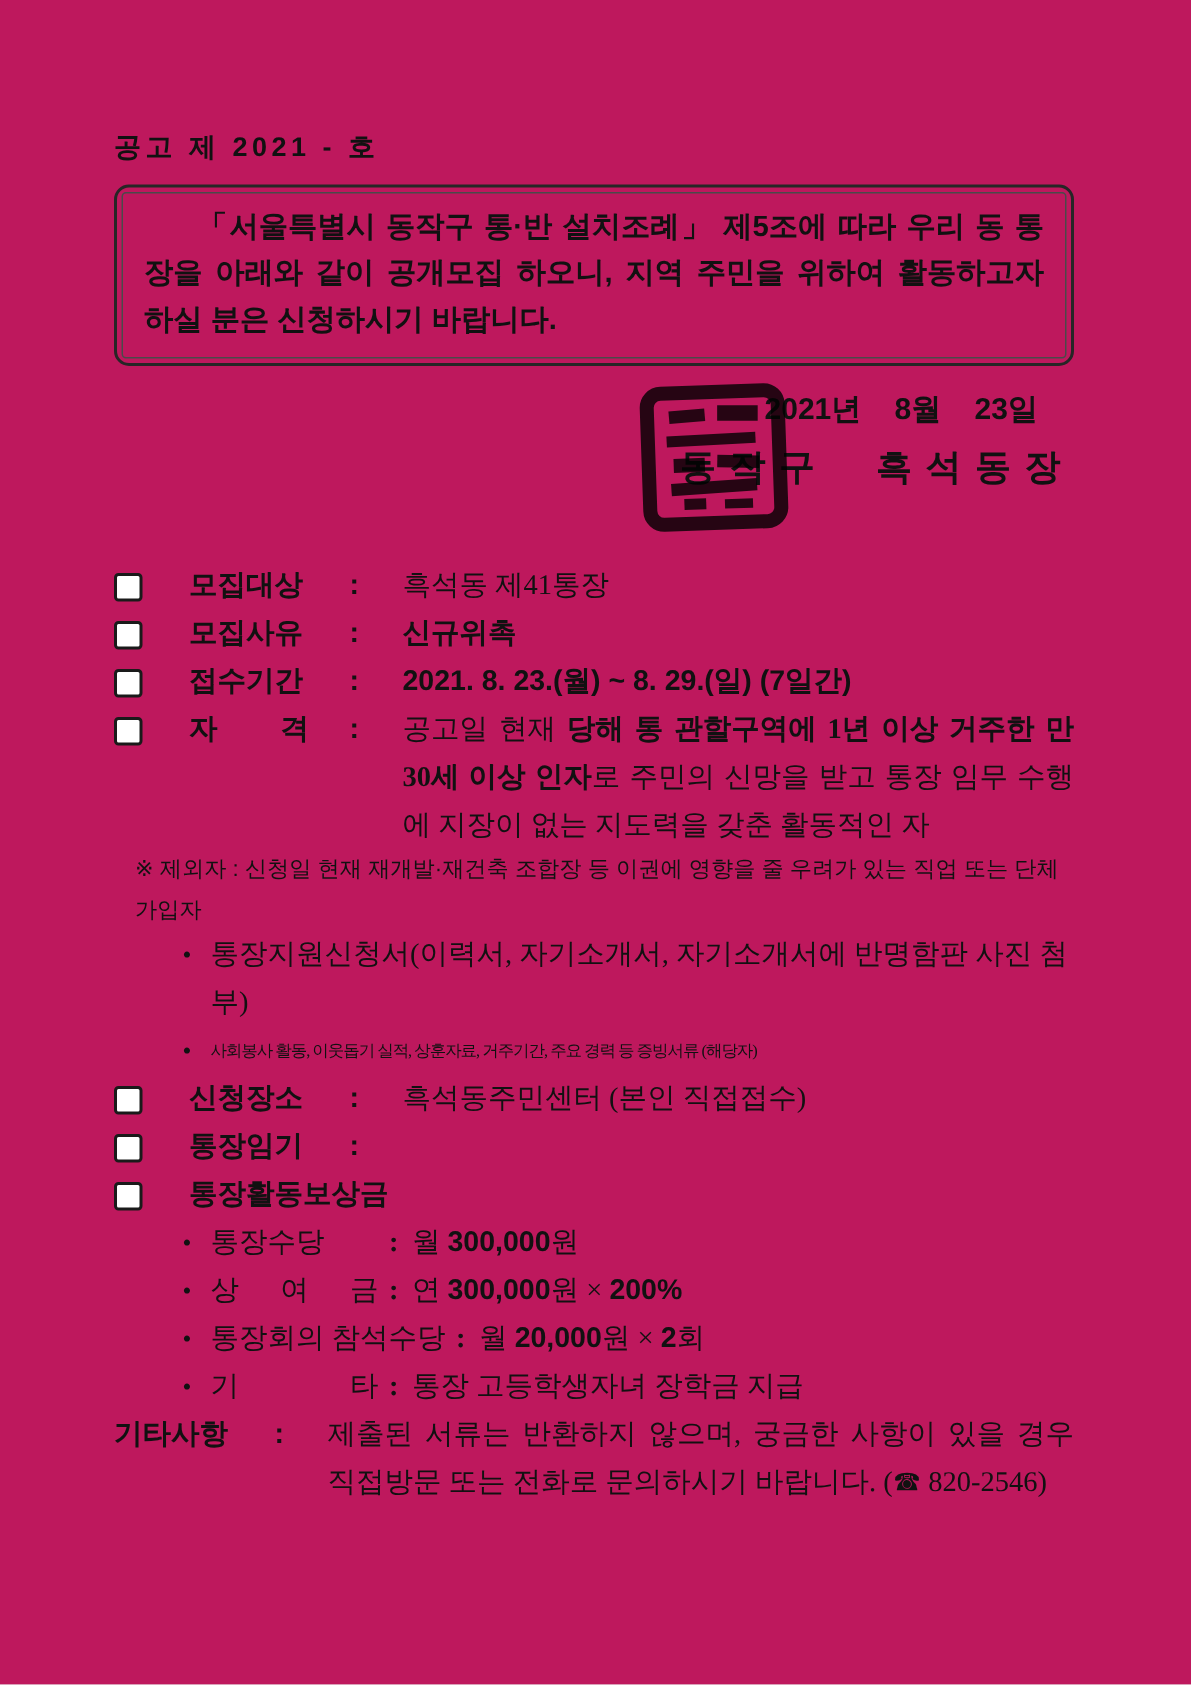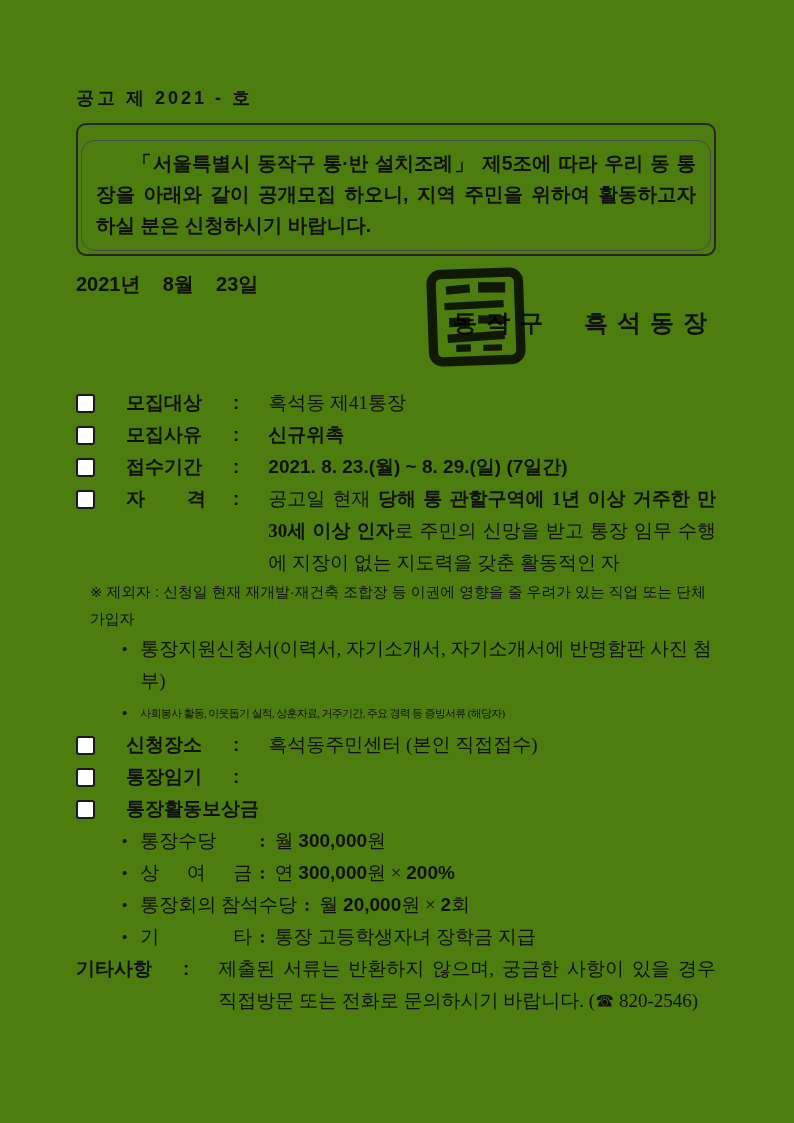--- a/index.html
+++ b/index.html
@@ -1,37 +1,37 @@
 <!DOCTYPE html>
 <html lang="ko"><head>
 <meta charset="utf-8">
 <style>
   html,body{margin:0;padding:0;background:#e8e8e8;}
   .page{
-    position:relative;width:794px;height:1123px;margin:0 auto;background:#4d7c0f;
+    position:relative;width:794px;height:1123px;margin:0 auto;background:#be185d;
     box-sizing:border-box;padding:86px 78px 0 76px;overflow:hidden;
     font-family:"Liberation Sans","DejaVu Sans",sans-serif;color:#111;
   }
   .serif{font-family:"Liberation Serif","DejaVu Serif",serif;}
   .b{font-weight:700;}
   .sansb{font-family:"Liberation Sans","DejaVu Sans",sans-serif;font-weight:700;}
 
   .ref{font-size:18px;font-weight:700;letter-spacing:3px;}
 
   .title-wrap{text-align:center;margin-top:24px;}
   .title{
     display:inline-block;font-size:37px;font-weight:800;letter-spacing:17px;
     padding:0 0 5px 12px;border-bottom:5px solid #0b0b0b;white-space:nowrap;
   }
 
   .notice-box{margin-top:13px;border:2px solid #262626;border-radius:10px;padding:3px;}
-  .notice-inner{border:1px solid #4a4a4a;border-radius:14px;padding:7px 14px 9px 14px;margin-top:12px;}
+  .notice-inner{border:1px solid #4a4a4a;border-radius:3px;padding:7px 14px 9px 14px;}
   .notice-text{margin:0;font-size:19.5px;font-weight:700;line-height:31px;text-align:justify;text-indent:36px;}
 
-  .date-row{margin-top:15px;padding-right:24px;font-size:20px;font-weight:700;white-space:pre;}
+  .date-row{margin-top:15px;text-align:right;padding-right:24px;font-size:20px;font-weight:700;white-space:pre;}
 
   .sign-row{margin-top:9px;text-align:right;font-size:24px;font-weight:700;
     letter-spacing:9px;word-spacing:16px;position:relative;height:36px;}
   .stamp{
     position:absolute;left:348px;top:-40px;width:104px;height:100px;
     transform:rotate(-2deg);mix-blend-mode:multiply;opacity:.88;
   }
 
   .list{margin-top:44px;font-size:19px;line-height:32px;}
   .row{display:flex;align-items:flex-start;gap:20px;}

